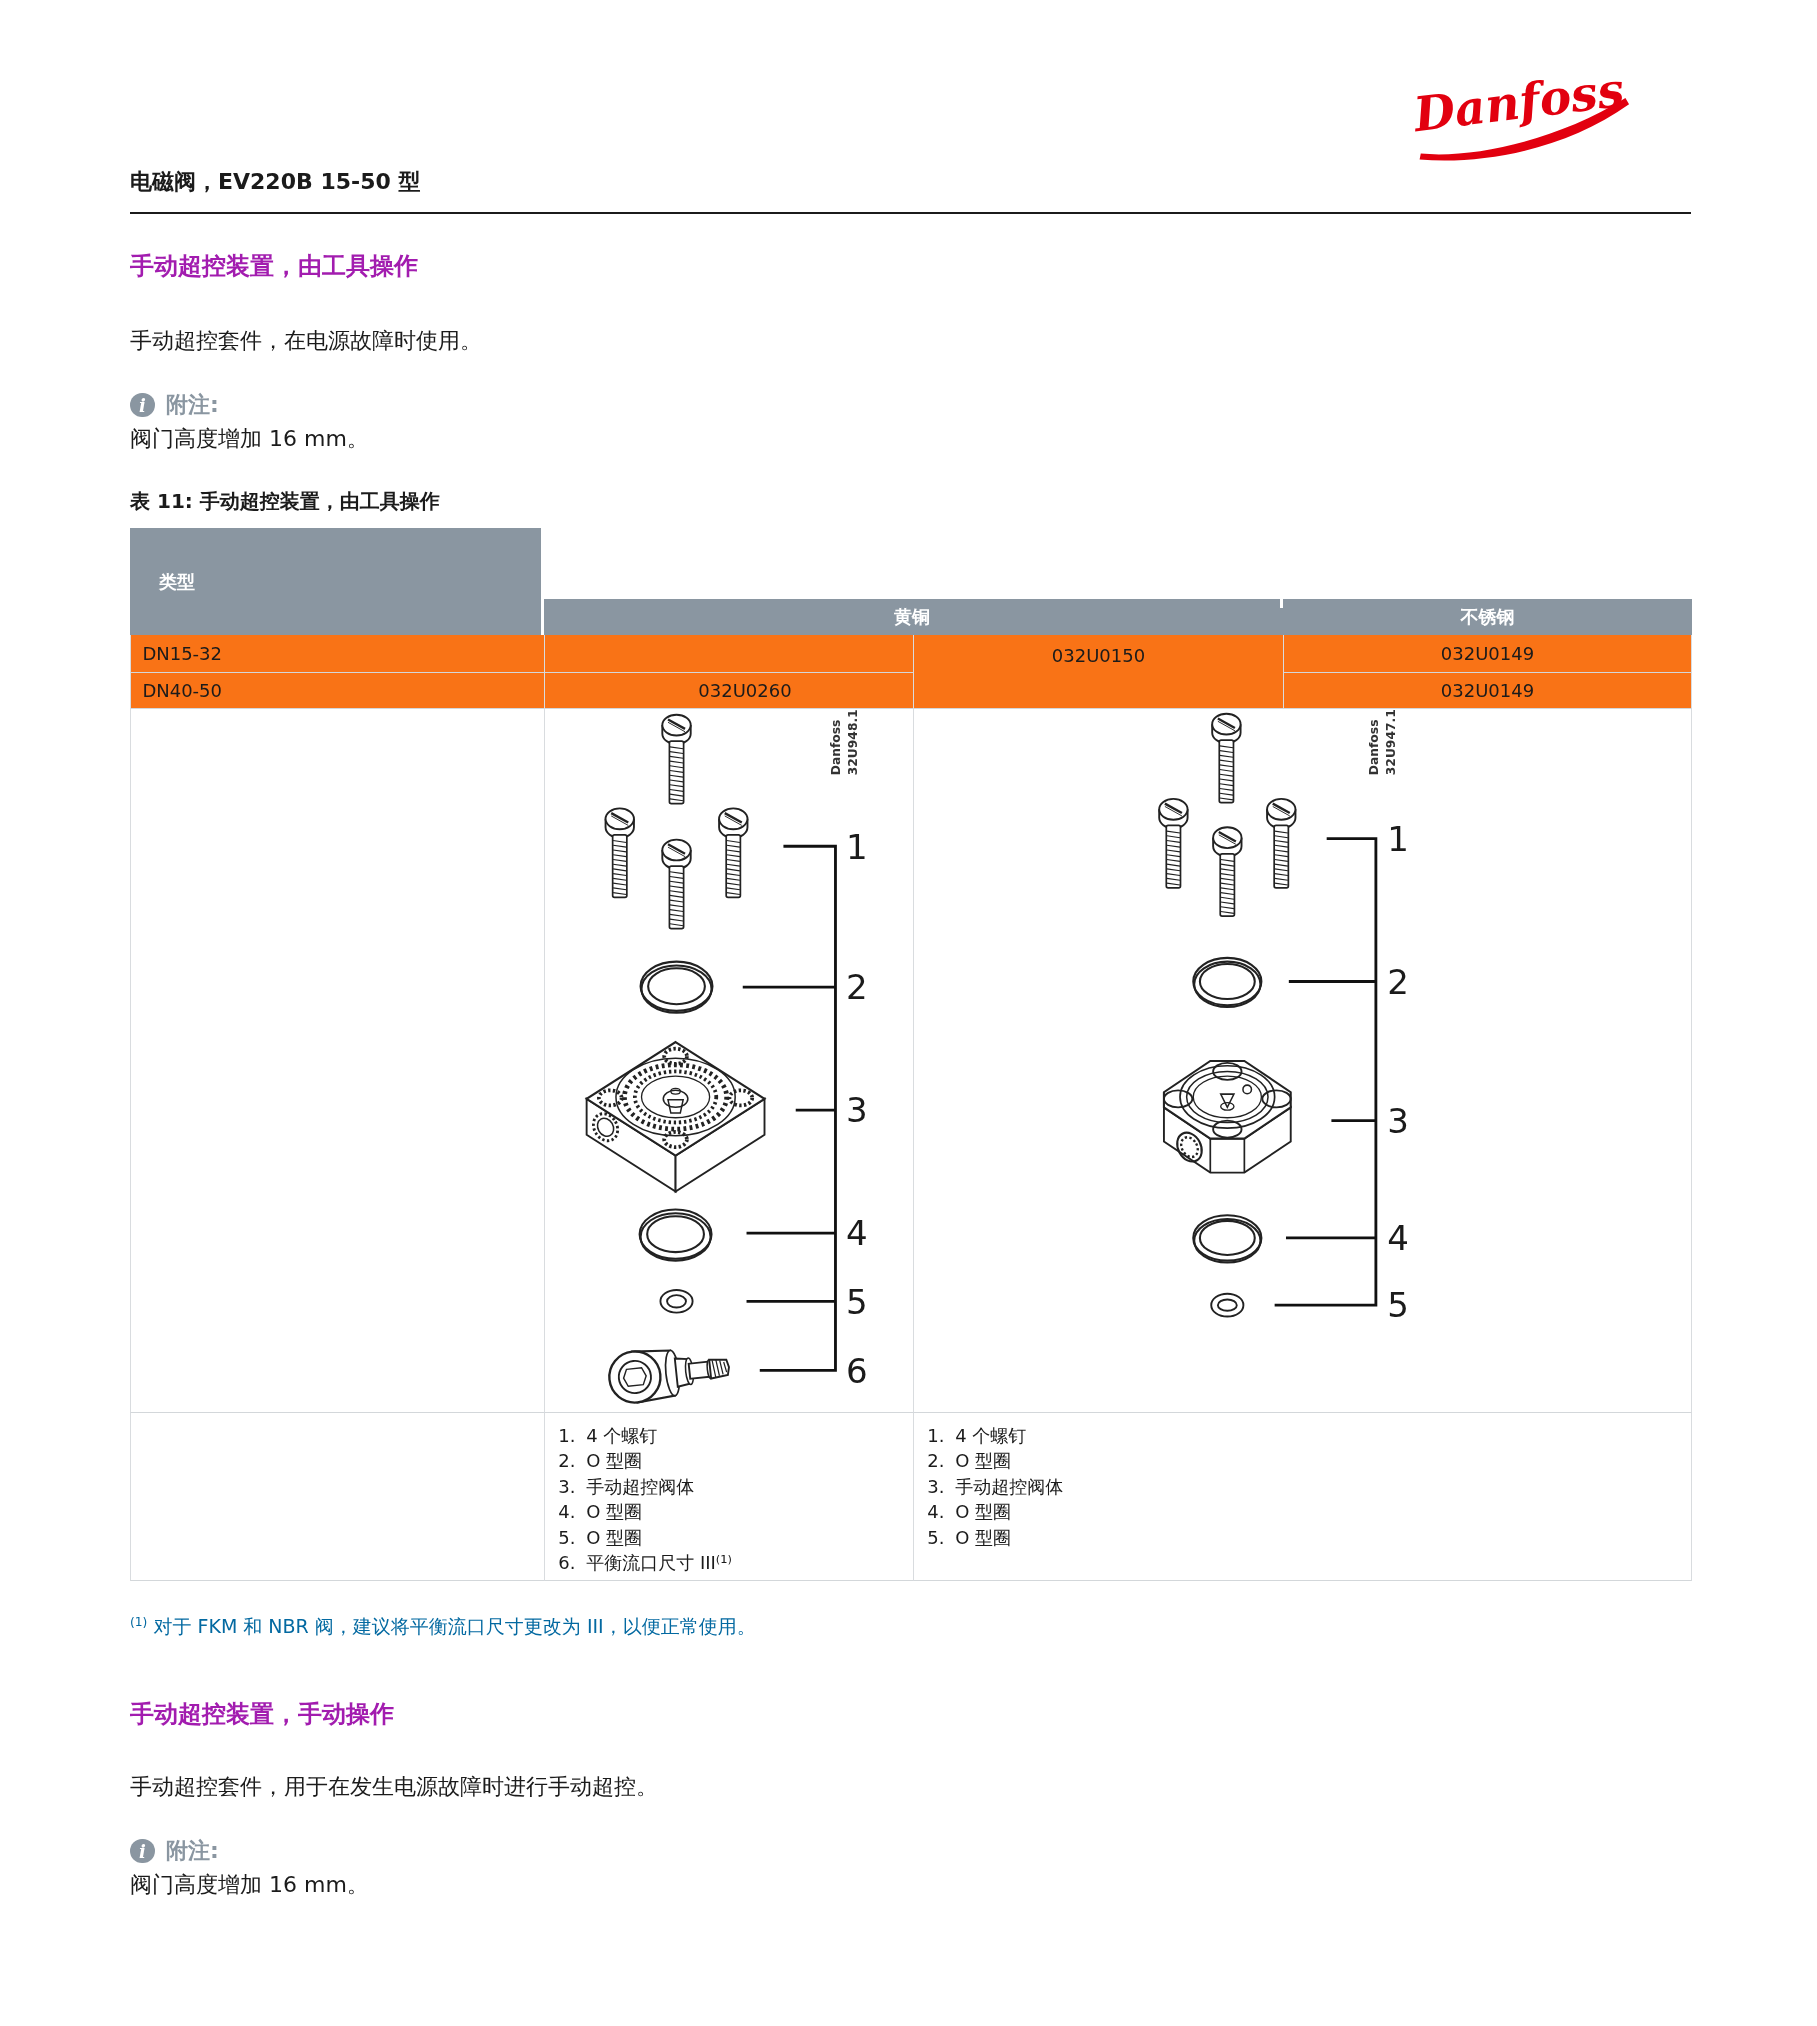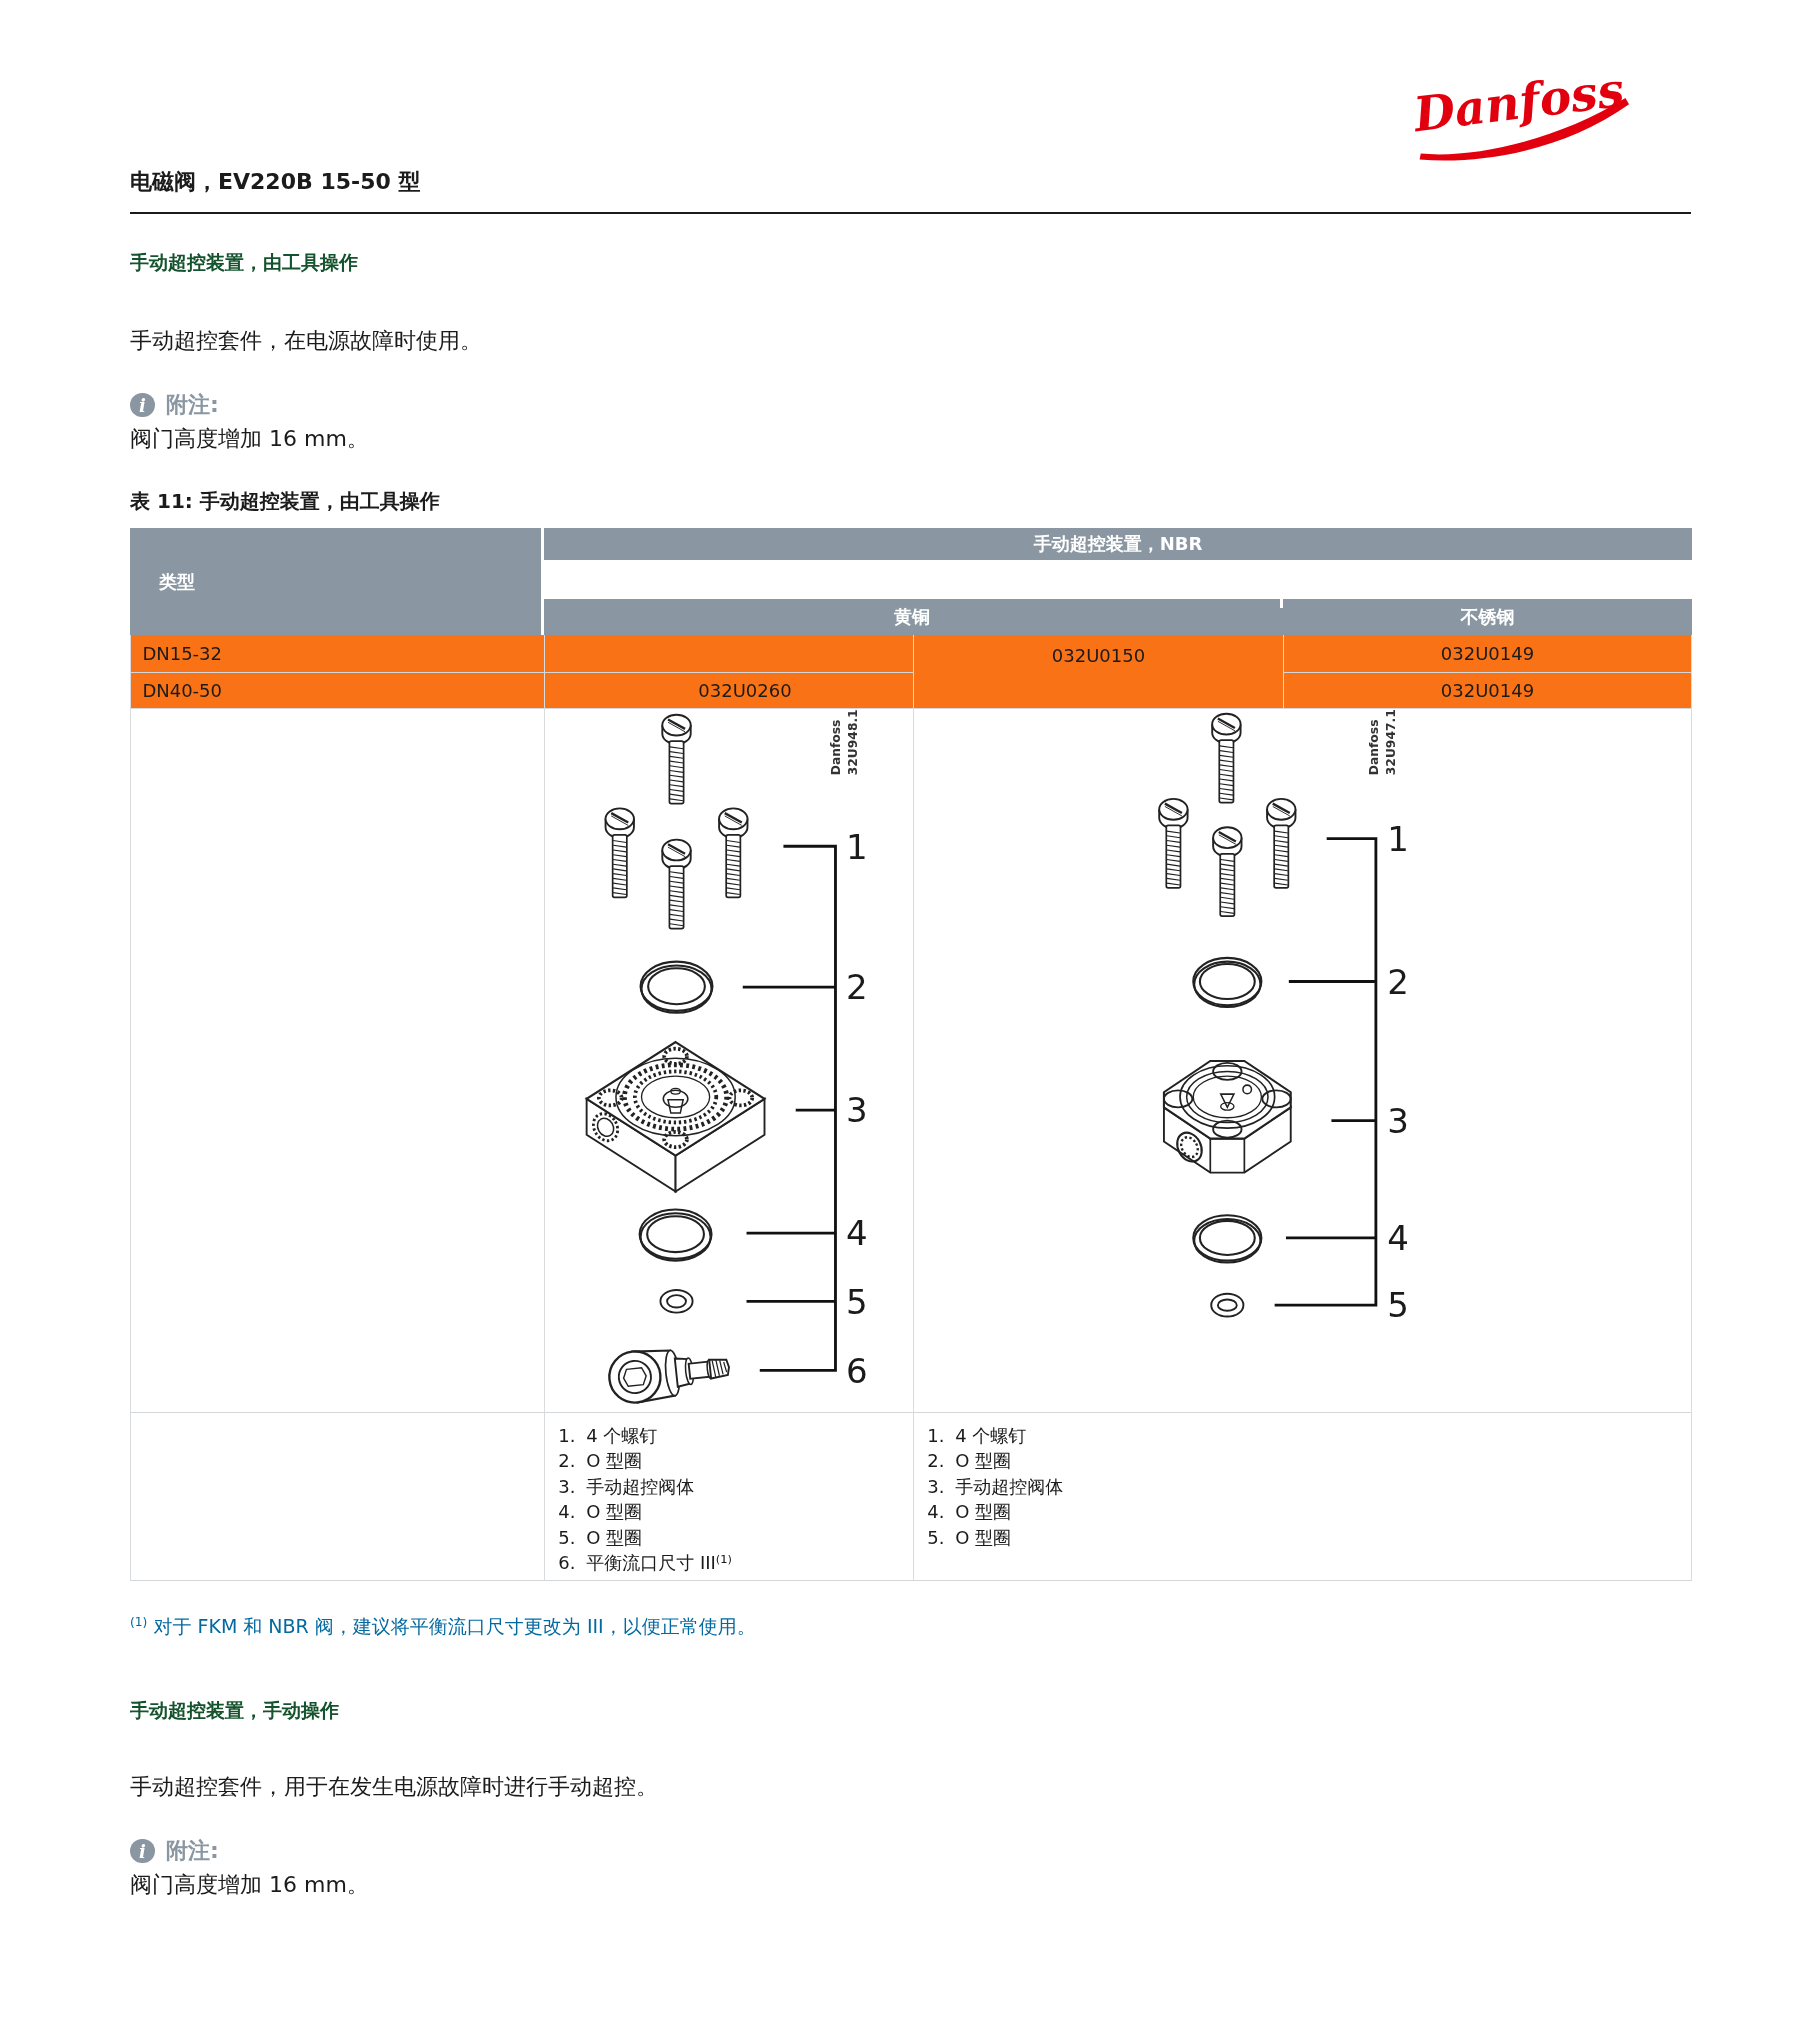--- a/index.html
+++ b/index.html
@@ -6,21 +6,21 @@
   html,body { background:#ffffff; }
   .page {
     position:relative; width:1818px; height:2026px; background:#fff;
     font-family:"DejaVu Sans", sans-serif; color:#1b1b1b; overflow:hidden;
   }
   .abs { position:absolute; }
 
   .doc-title { left:130px; top:167px; font-size:22px; font-weight:bold; color:#1b1b1b; }
   .title-rule { left:130px; top:212px; width:1561px; height:1.9px; background:#1b1b1b; }
 
-  .red-heading { left:130px; font-size:19px; font-weight:bold; color:#14532d; }
+  .red-heading { left:130px; font-size:24px; font-weight:bold; color:#a21caf; }
   .body-text  { left:130px; font-size:22px; color:#1b1b1b; }
 
   .note-row { left:130px; display:flex; align-items:center; gap:11.4px; }
   .note-icon {
     width:24.6px; height:24.6px; border-radius:50%; background:#8A96A1;
     color:#fff; display:flex; align-items:center; justify-content:center;
     font-family:"DejaVu Serif", serif; font-style:italic; font-weight:bold; font-size:18px;
   }
   .note-label { font-size:22px; font-weight:bold; color:#8A96A1; }
 
@@ -76,21 +76,20 @@
     <span class="note-icon">i</span>
     <span class="note-label">附注:</span>
   </div>
   <div class="abs body-text" style="top:424px;">阀门高度增加 16 mm。</div>
 
   <div class="abs table-caption">表 11: 手动超控装置，由工具操作</div>
 
   <div class="abs tbl">
 
     <div class="cell hcell left" style="left:0; top:0; width:411px; height:107px;">类型</div>
-    <div class="cell hcell" style="left:414px; top:0; width:1148px; height:32px;">手动超控装置，NBR</div>
     <div class="cell hcell" style="left:414px; top:35px; width:1148px; height:33px;margin-top:45px;">阀体材质</div>
     <div class="cell hcell" style="left:414px; top:71px; width:736px; height:36px;">黄铜</div>
     <div class="cell hcell" style="left:1153px; top:71px; width:409px; height:36px;">不锈钢</div>
 
     <div class="cell bcell left brd-l" style="left:0; top:107px; width:414px; height:38px;">DN15-32</div>
     <div class="cell bcell brd-l" style="left:414px; top:107px; width:369px; height:38px;"></div>
     <div class="cell bcell brd-l" style="left:783px; top:107px; width:370px; height:42px;">032U0150</div>
     <div class="cell bcell brd-l brd-r" style="left:1153px; top:107px; width:409px; height:38px;">032U0149</div>
 
     <div class="cell bcell left brd-l" style="left:0; top:145px; width:414px; height:36px;">DN40-50</div>

